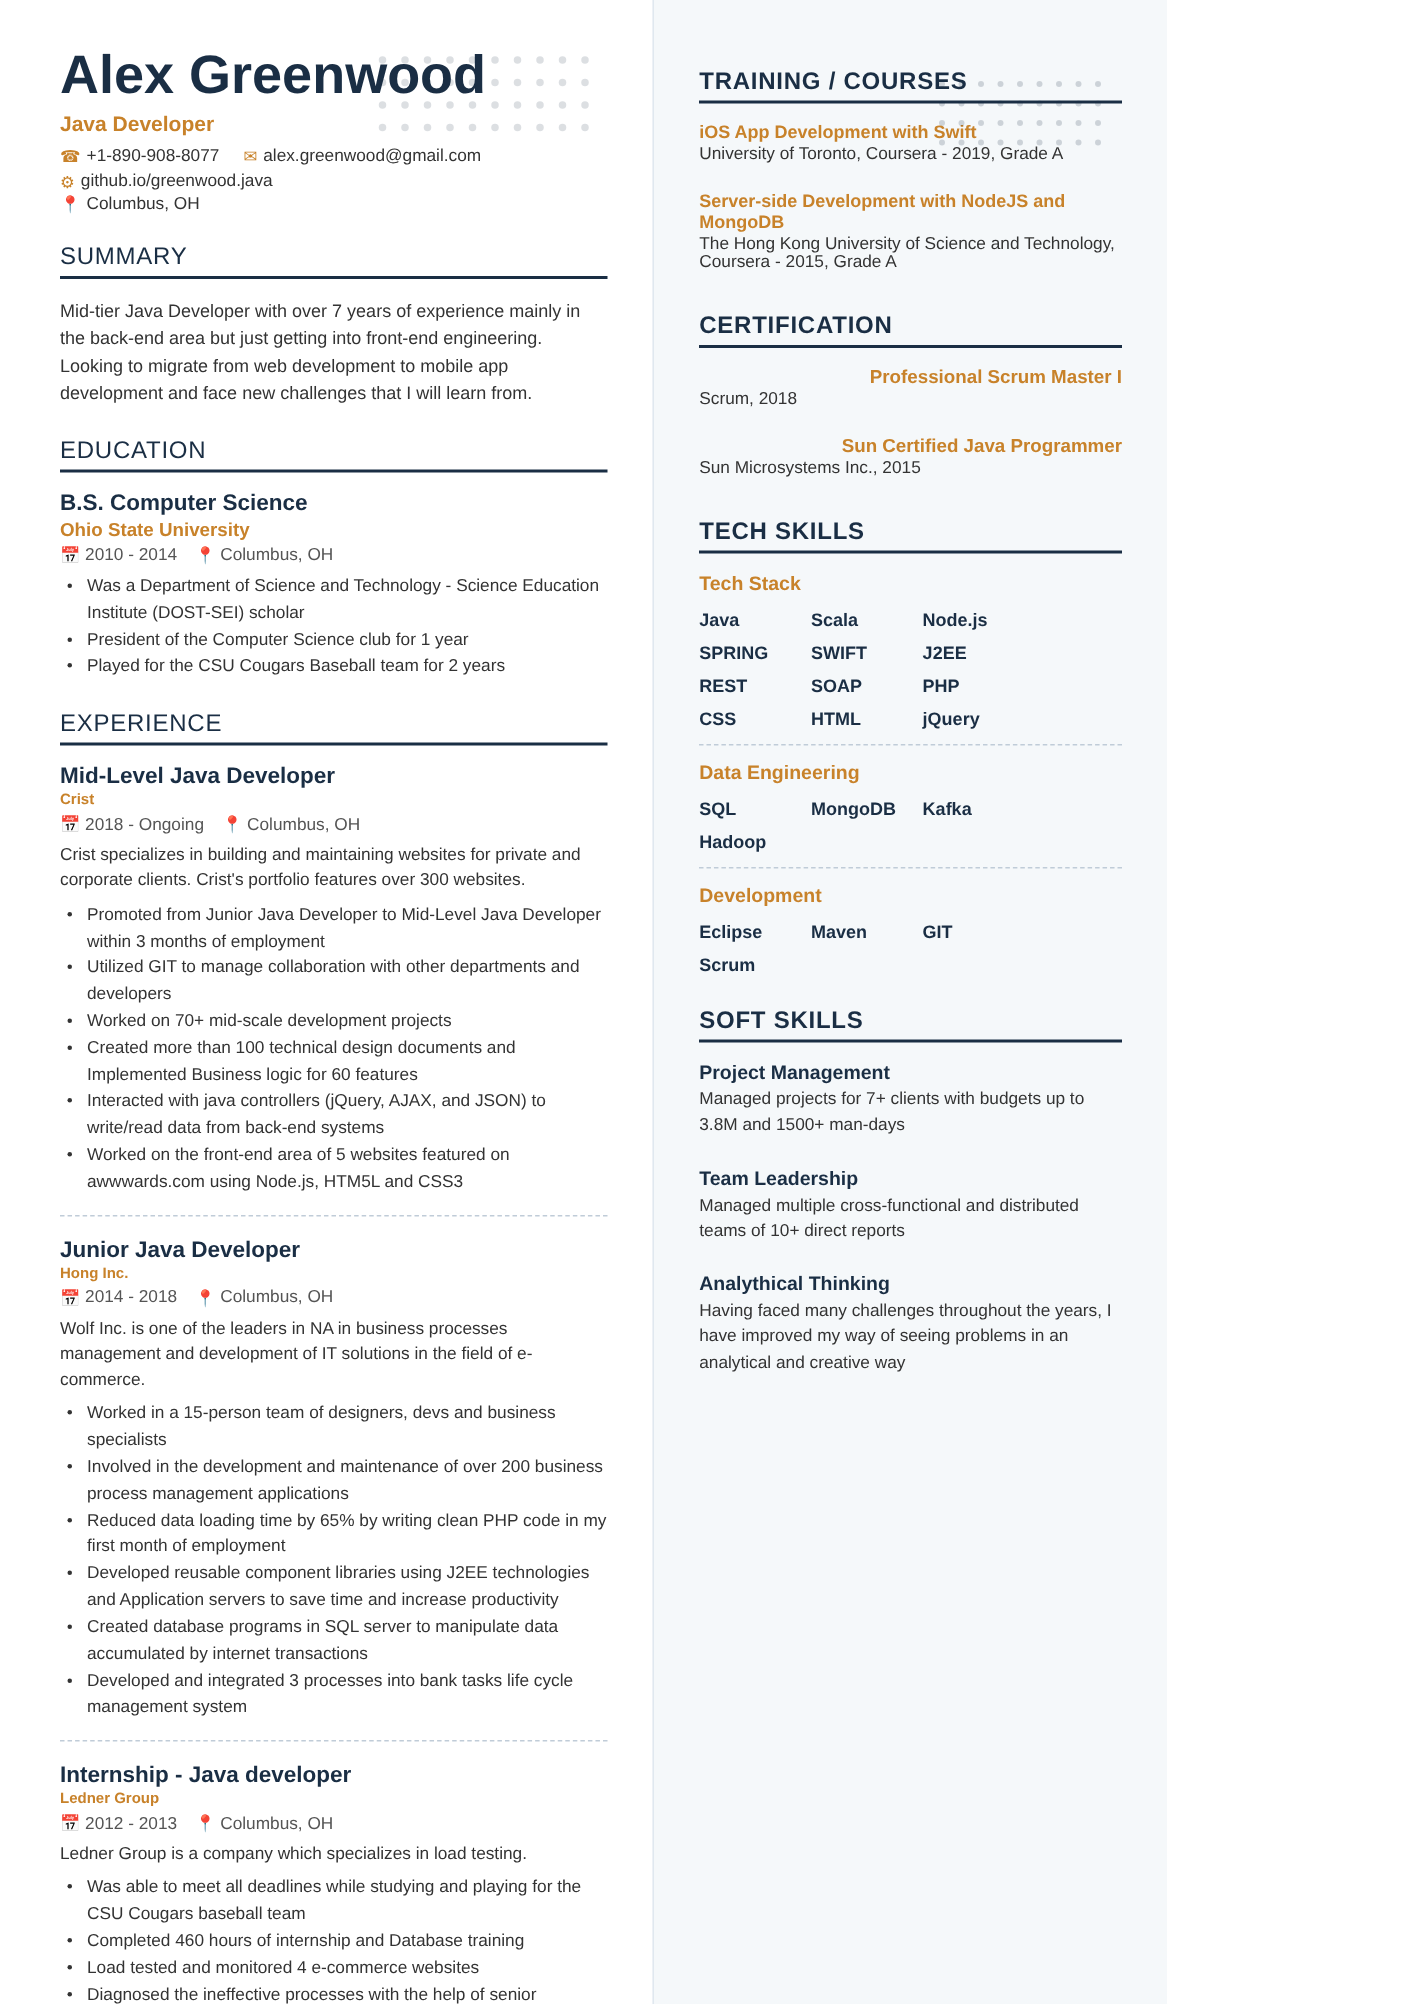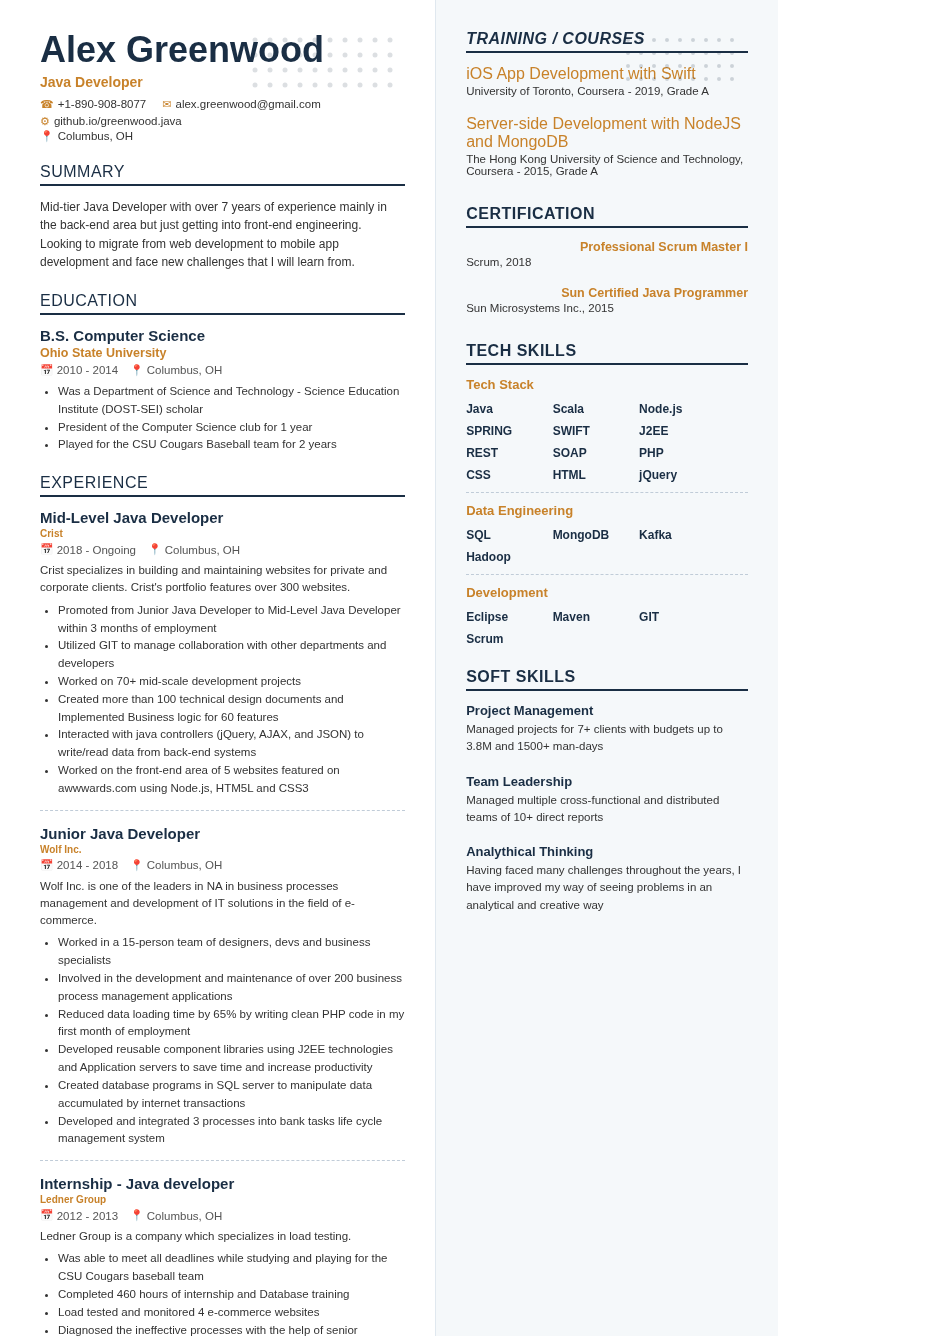--- a/index.html
+++ b/index.html
@@ -150,22 +150,22 @@
       border-bottom: 2.5px solid #1a2e44;
       padding-bottom: 3px;
       margin-bottom: 12px;
       margin-top: 20px;
       font-family: Arial Black, Arial, sans-serif;
     }
     .right-section-title:first-of-type { margin-top: 0; }
 
     .course-title {
       color: #c8822a;
-      font-weight: normal;
-      font-size: 16px;
+      font-weight: bold;
+      font-size: 12px;
       margin-bottom: 2px;
     }
     .course-meta {
       font-size: 11.5px;
       color: #333;
       margin-bottom: 10px;
       padding-bottom: 8px;
       border-bottom: 1px solid #dde6ef;
     }
     .course-meta:last-child { border-bottom: none; }
@@ -190,21 +190,21 @@
     .skills-subsection-title {
       color: #c8822a;
       font-weight: bold;
       font-size: 13px;
       margin-bottom: 8px;
       margin-top: 10px;
     }
     .skills-grid {
       display: flex;
       flex-wrap: wrap;
-      gap: 4px 16px;
+      gap: 4px 4px;
       margin-bottom: 8px;
     }
     .skill-tag {
       font-size: 12px;
       font-weight: bold;
       color: #1a2e44;
       width: 25%;
       padding: 2px 0;
     }
     .skills-divider {
@@ -373,21 +373,21 @@
         <li>Utilized GIT to manage collaboration with other departments and developers</li>
         <li>Worked on 70+ mid-scale development projects</li>
         <li>Created more than 100 technical design documents and Implemented Business logic for 60 features</li>
         <li>Interacted with java controllers (jQuery, AJAX, and JSON) to write/read data from back-end systems</li>
         <li>Worked on the front-end area of 5 websites featured on awwwards.com using Node.js, HTM5L and CSS3</li>
       </ul>
     </div>
 
     <div class="exp-block">
       <div class="exp-title">Junior Java Developer</div>
-      <div class="exp-company">Wolf Inc.</div>
+      <div class="exp-company">Hong Inc.</div>
       <div class="meta-row">
         <div class="meta-item">
           <span class="meta-icon">📅</span>
           <span>2014 - 2018</span>
         </div>
         <div class="meta-item">
           <span class="meta-icon">📍</span>
           <span>Columbus, OH</span>
         </div>
       </div>
@@ -464,21 +464,21 @@
             <circle cx="36" cy="49" r="2"></circle>
             <circle cx="49" cy="49" r="2"></circle>
             <circle cx="62" cy="49" r="2"></circle>
             <circle cx="75" cy="49" r="2"></circle>
             <circle cx="88" cy="49" r="2"></circle>
             <circle cx="101" cy="49" r="2"></circle>
             <circle cx="114" cy="49" r="2"></circle>
         </g>
       </svg>
 
-      <div class="right-section-title" style="margin-top:0;font-style:italic;">TRAINING / COURSES</div>
+      <div class="right-section-title" style="margin-top:16px;">TRAINING / COURSES</div>
 
       <div>
         <div class="course-title">iOS App Development with Swift</div>
         <div class="course-meta">University of Toronto, Coursera - 2019, Grade A</div>
       </div>
       <div>
         <div class="course-title">Server-side Development with NodeJS and MongoDB</div>
         <div class="course-meta">The Hong Kong University of Science and Technology, Coursera - 2015, Grade A</div>
       </div>
 

